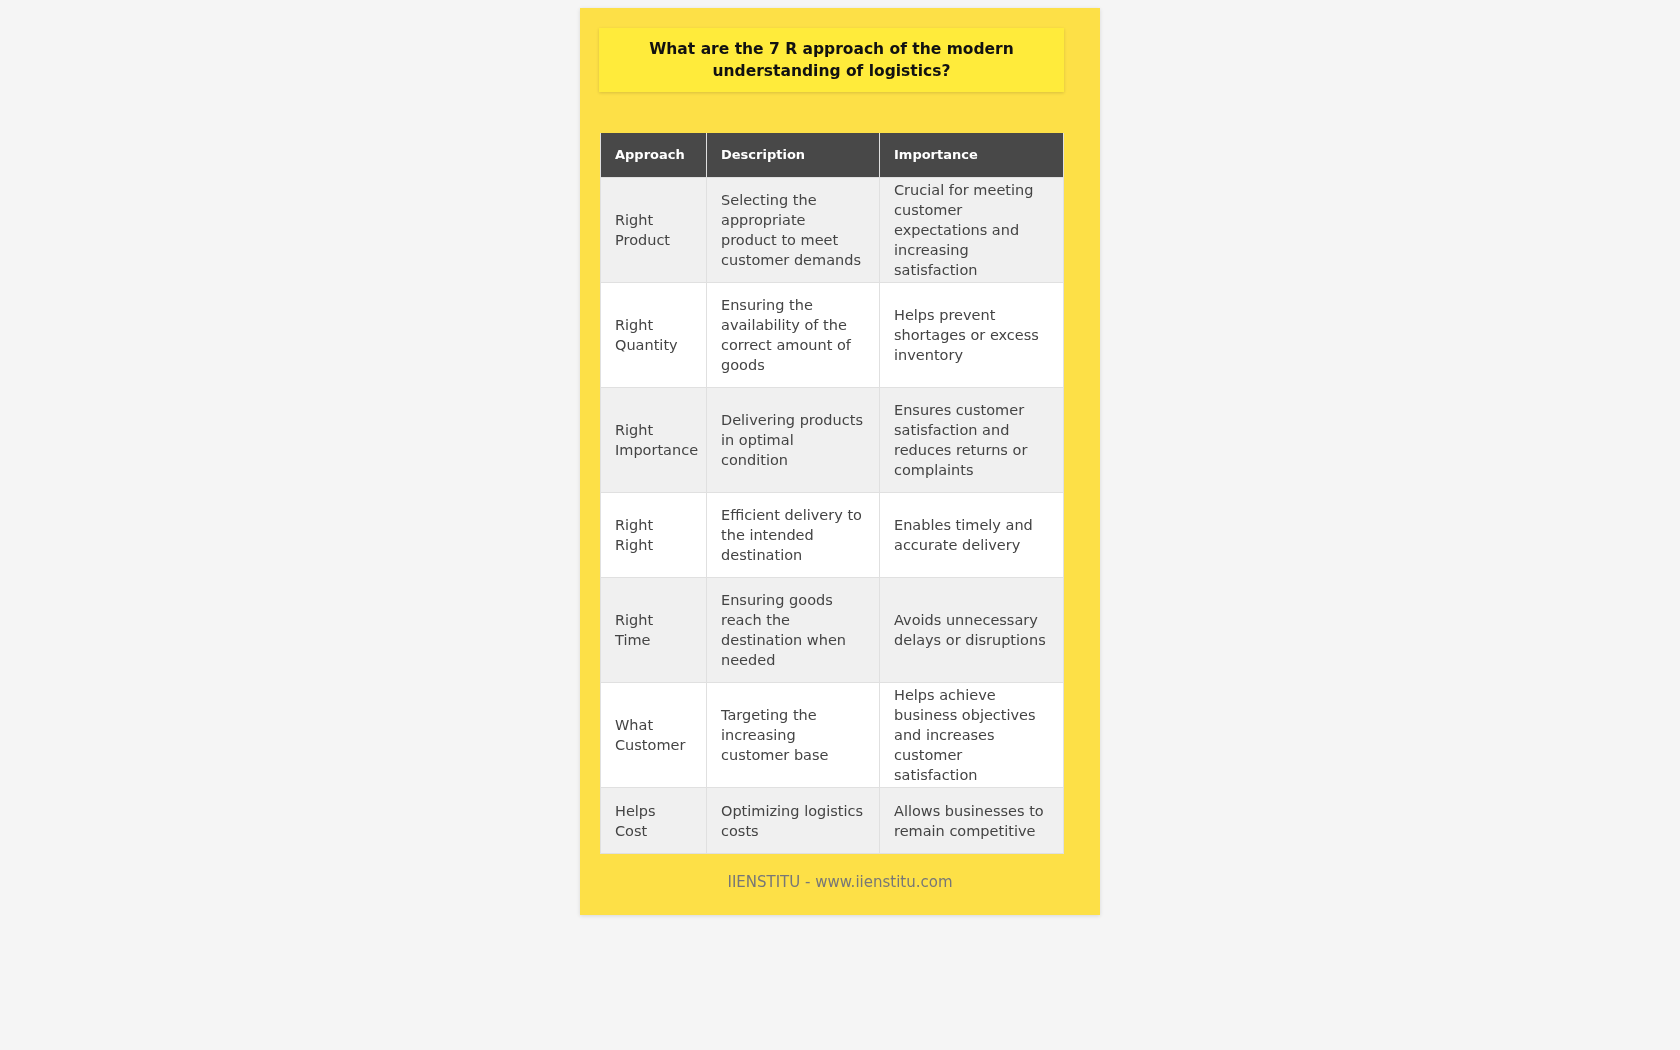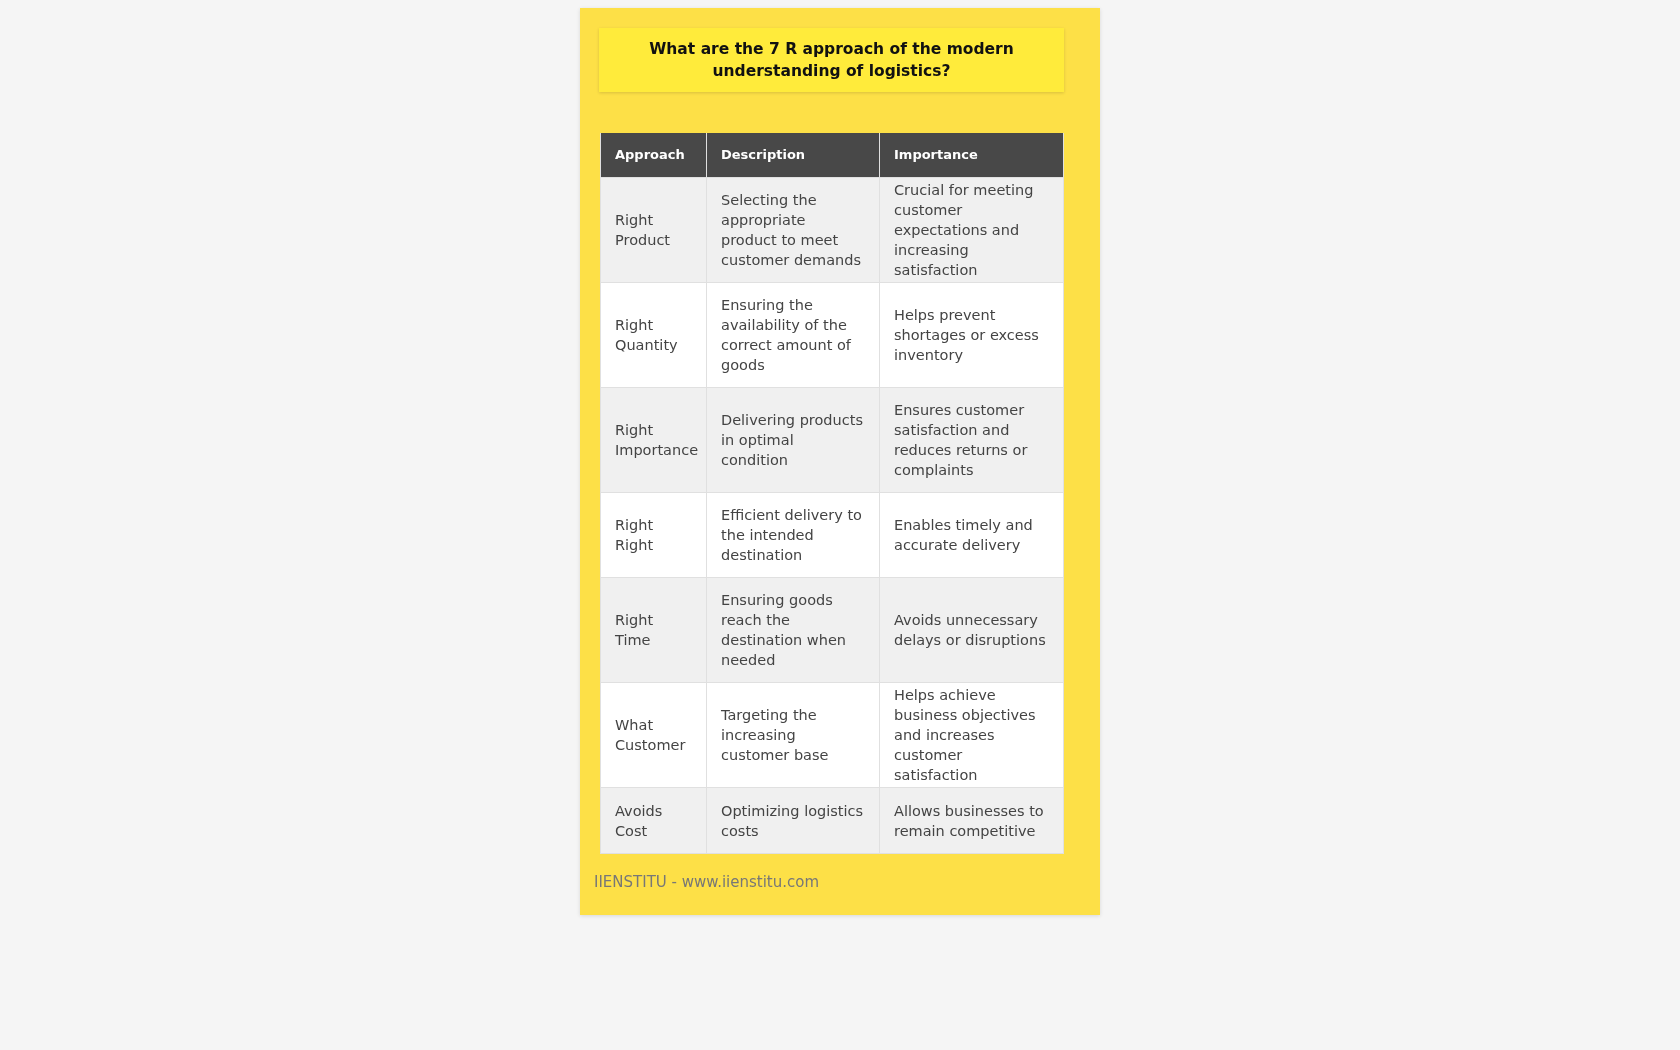--- a/index.html
+++ b/index.html
@@ -33,22 +33,22 @@
     height: 44px; padding: 0 14px; border: 1px solid #e0e0e0; border-top: 0;
     font-size: 13px;
   }
   td {
     border: 1px solid #e0e0e0; padding: 0 14px; vertical-align: middle;
     text-align: left;
   }
   tr.odd td { background: #f0f0f0; }
   tr.even td { background: #ffffff; }
   .footer {
-    position: absolute; left: 14px; top: 865px; width: 100%;
-    text-align: left; font-size: 15px; color: #777;
+    position: absolute; left: 0; top: 865px; width: 100%;
+    text-align: center; font-size: 15px; color: #777;
   }
 </style>
 </head>
 <body>
 
 <div class="card">
   <div class="banner">What are the 7 R approach of the modern understanding of logistics?</div>
 
   <table>
     <colgroup>
@@ -88,21 +88,21 @@
         <td>Right Time</td>
         <td>Ensuring goods reach the destination when needed</td>
         <td>Avoids unnecessary delays or disruptions</td>
       </tr>
       <tr class="even" style="height:105px">
         <td>What Customer</td>
         <td>Targeting the increasing customer base</td>
         <td>Helps achieve business objectives and increases customer satisfaction</td>
       </tr>
       <tr class="odd" style="height:66px">
-        <td>Avoids Cost</td>
+        <td>Helps Cost</td>
         <td>Optimizing logistics costs</td>
         <td>Allows businesses to remain competitive</td>
       </tr>
     </tbody>
   </table>
 
   <div class="footer">IIENSTITU - www.iienstitu.com</div>
 </div>
 
 </body></html>

